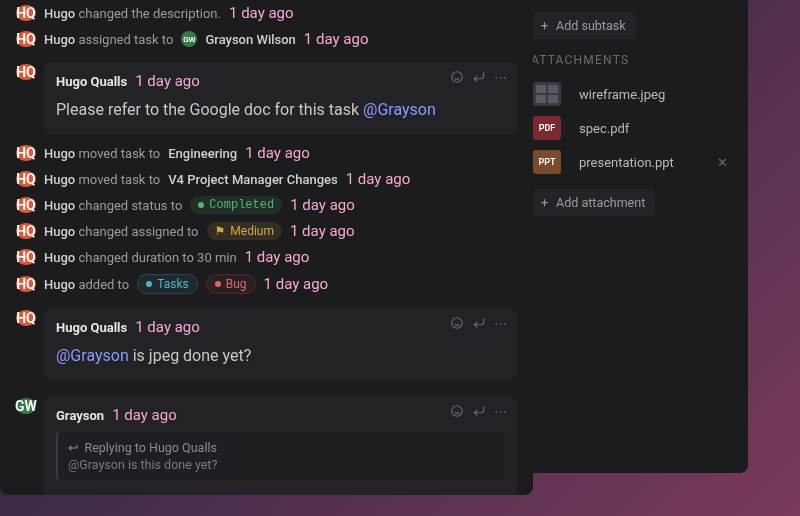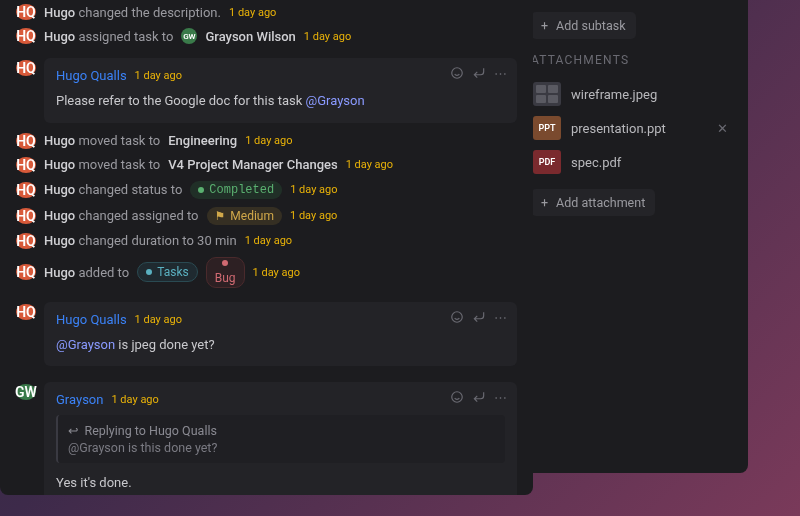--- a/index.html
+++ b/index.html
@@ -25,65 +25,65 @@
   .activity-row .avatar { flex-shrink: 0; }
   .avatar {
     width: 20px; height: 16px; border-radius: 50%;
     display: inline-flex; align-items: center; justify-content: center;
     font-size: 14px; font-weight: 600; color: #fff;
   }
   .avatar.hq { background: #d85a3a; }
   .avatar.gw { background: #3a7a4a; }
   .avatar.gw-small { background: #3a7a4a; width:16px;height:16px;font-size:8px;}
   .strong { color: #d0d0d4; font-weight: 500; }
-  .timestamp { color: #eab308; font-size: 11px; }
+  .timestamp { color: #f9a8d4; font-size: 15px; }
   .comment-card {
     margin: 6px 12px 6px 44px; background: #232327;
     border-radius: 6px; padding: 10px 12px 12px; position: relative;
   }
   .comment-card.reply { background: #232327; }
   .comment-header { display:flex; align-items:center; gap:8px; margin-bottom:8px; }
-  .author { color: #3b82f6; font-weight: 400; }
-  .comment-body { color: #c8c8cc; font-size: 13px; line-height: 1.5; }
+  .author { color: #e5e5e5; font-weight: 700; }
+  .comment-body { color: #c8c8cc; font-size: 16px; line-height: 1.5; }
   .mention { color: #8a9aff; }
   .comment-actions {
     position: absolute; top: 8px; right: 10px; display: flex; gap: 8px;
     color: #6a6a72;
   }
   .comment-actions span { cursor: pointer; display:inline-flex; }
   .tag {
     display: inline-flex; align-items: center; gap: 5px;
     padding: 2px 8px; border-radius: 10px; font-size: 12px;
   }
   .tag .dot { width:6px;height:6px;border-radius:50%; }
   .tag.completed { background: rgba(58,140,80,.18); color:#5ab070;font-family:Liberation Mono, monospace; }
   .tag.completed .dot{background:#5ab070;}
   .tag.medium { background: rgba(200,160,60,.15); color:#d0a84a; }
   .tag.tasks { background: rgba(60,150,170,.12); color:#5ab0c0; border:1px solid #2a4a52;}
   .tag.tasks .dot{background:#5ab0c0;}
-  .tag.bug { background: rgba(200,70,80,.1); color:#d06a72; border:1px solid #4a2a2c;flex-direction:column;}
+  .tag.bug { background: rgba(200,70,80,.1); color:#d06a72; border:1px solid #4a2a2c;}
   .tag.bug .dot{background:#d06a72;}
   .flag { color:#d0a84a; }
   .reply-quote {
     background:#1f1f23; border-radius:4px; padding:8px 10px; margin-bottom:10px;
     font-size:12.5px; position:relative; border-left:2px solid #3a3a42;
   }
   .reply-quote .quote-head{color:#8a8a92; display:flex;align-items:center;gap:6px;margin-bottom:2px;}
   .reply-quote .quote-body{color:#7a7a82;}
   
   .side-btn {
     display:flex;align-items:center;gap:8px;background:#242428;
     border-radius:5px;padding:6px 10px;color:#9a9aa0;font-size:12.5px;
     cursor:pointer; margin-bottom:14px; width:fit-content;
   }
   .side-heading {
     font-size:12px;letter-spacing:1.2px;color:#6a6a72;margin-bottom:10px;
   }
   .attachment-row {
-    display:flex;align-items:center;gap:10px;padding:5px 2px;
+    display:flex;align-items:center;gap:18px;padding:5px 2px;
   }
   .attachment-thumb {
     width:28px;height:24px;border-radius:3px;font-size:9px;
     display:flex;align-items:center;justify-content:center;font-weight:600;
   }
   .thumb-img{background:#3a3a42;}
   .thumb-pdf{background:#7a2a2e;color:#fff;}
   .thumb-ppt{background:#7a4a2e;color:#fff;}
   .attachment-name{color:#b8b8bc;font-size:13px;flex:1;}
   .remove-x{color:#6a6a72;cursor:pointer;padding:0 4px;}
@@ -108,27 +108,27 @@
         <div class="wireframe-mini">
           <div></div>
           <div></div>
           <div></div>
           <div></div>
         </div>
       </div>
     <span class="attachment-name">wireframe.jpeg</span>
   </div>
   <div class="attachment-row">
+    <div class="attachment-thumb thumb-pdf">PDF</div>
+    <span class="attachment-name">spec.pdf</span>
+  </div>
+  <div class="attachment-row">
     <div class="attachment-thumb thumb-ppt">PPT</div>
     <span class="attachment-name">presentation.ppt</span>
     <span class="remove-x">✕</span>
-  </div>
-  <div class="attachment-row">
-    <div class="attachment-thumb thumb-pdf">PDF</div>
-    <span class="attachment-name">spec.pdf</span>
   </div>
 
   <div class="side-btn" style="margin-top:10px">
     <span>+</span>
     <span>Add attachment</span>
   </div>
 </div>
 
 <div class="main-panel">
 

